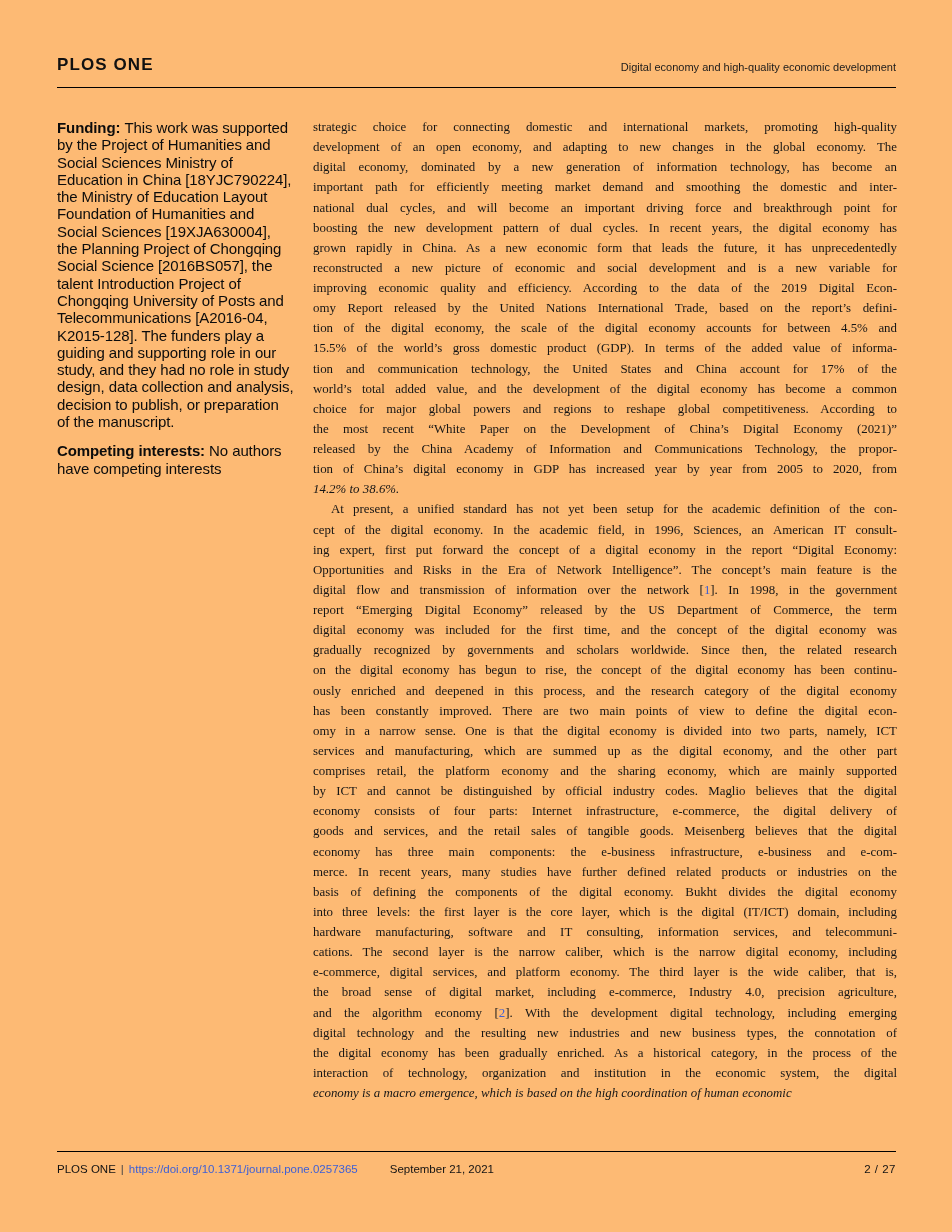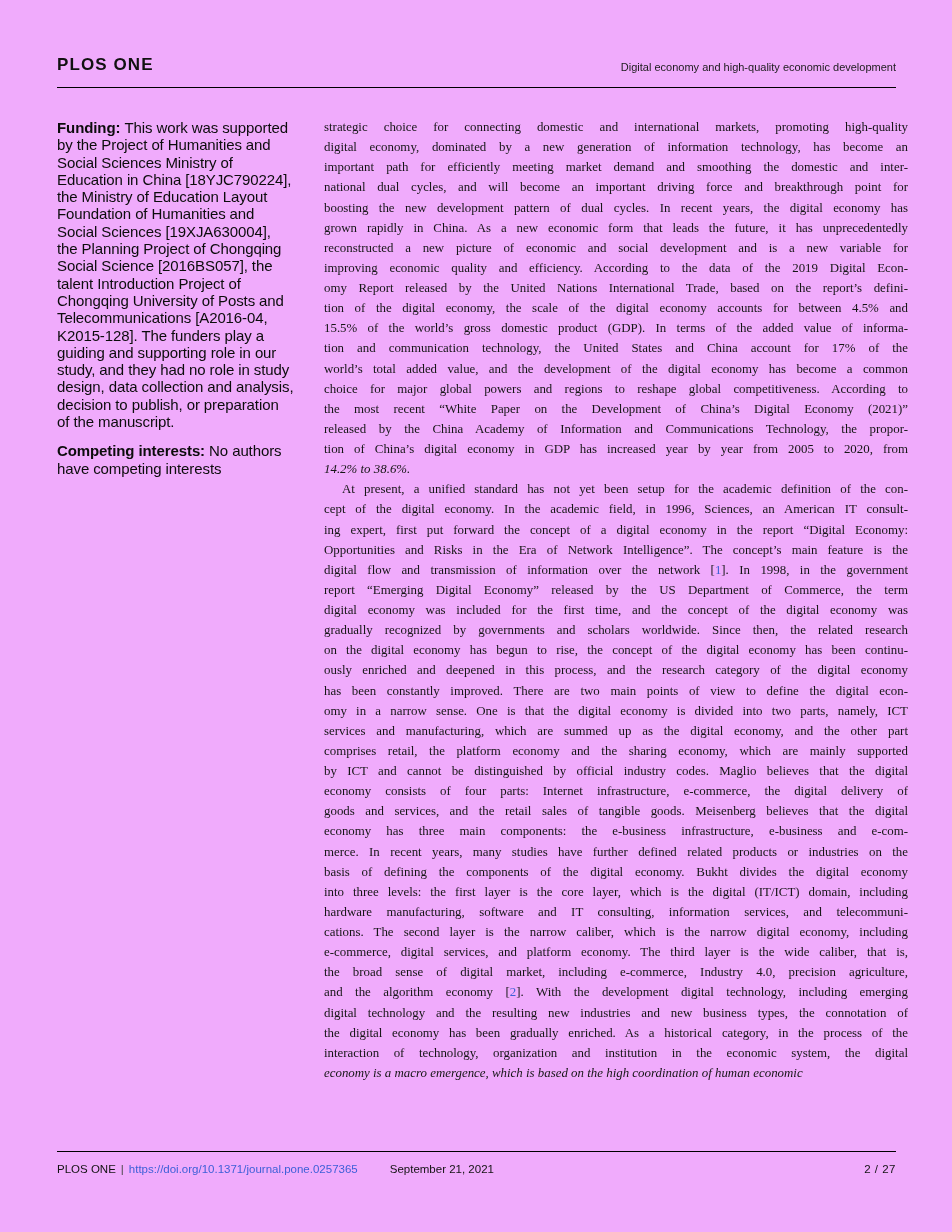--- a/index.html
+++ b/index.html
@@ -1,20 +1,20 @@
 <!DOCTYPE html>
 <html><head>
 <meta charset="utf-8">
 <style>
   html, body { margin: 0; padding: 0; background: #ffffff; }
   .page {
     position: relative;
     width: 952px;
     height: 1232px;
-    background: #f0abfc;
+    background: #fdba74;
     overflow: hidden;
     font-family: "Liberation Sans", sans-serif;
   }
   
   .logo {
     position: absolute;
     left: 57px;
     top: 55px;
     font-family: "Liberation Sans", sans-serif;
     font-size: 17px;
@@ -51,21 +51,21 @@
     margin: 0 0 12px 0;
     font-size: 15px;
     line-height: 17.3px;
     color: #0c0c0c;
     letter-spacing: -0.1px;
   }
   .side-sec b { font-weight: 700; }
   
   .body-text {
     position: absolute;
-    left: 324px;
+    left: 313px;
     top: 117px;
     width: 584px;
   }
   .line {
     font-family: "Liberation Serif", serif;
     font-size: 12.9px;
     line-height: 20.14px;
     height: 20.14px;
     overflow: hidden;
     color: #161616;
@@ -106,20 +106,21 @@
   <div class="running-title">Digital economy and high-quality economic development</div>
   <hr class="rule header-rule">
 
   <aside class="sidebar" id="sidebar">
       <p class="side-sec"><b>Funding: </b><span>This work was supported by the Project of Humanities and Social Sciences Ministry of Education in China [18YJC790224], the Ministry of Education Layout Foundation of Humanities and Social Sciences [19XJA630004], the Planning Project of Chongqing Social Science [2016BS057], the talent Introduction Project of Chongqing University of Posts and Telecommunications [A2016-04, K2015-128]. The funders play a guiding and supporting role in our study, and they had no role in study design, data collection and analysis, decision to publish, or preparation of the manuscript.</span></p>
       <p class="side-sec"><b>Competing interests: </b><span>No authors have competing interests</span></p>
     </aside>
 
   <main class="body-text" id="bodytext">
       <div class="line">strategic choice for connecting domestic and international markets, promoting high-quality</div>
+      <div class="line">development of an open economy, and adapting to new changes in the global economy. The</div>
       <div class="line">digital economy, dominated by a new generation of information technology, has become an</div>
       <div class="line">important path for efficiently meeting market demand and smoothing the domestic and inter-</div>
       <div class="line">national dual cycles, and will become an important driving force and breakthrough point for</div>
       <div class="line">boosting the new development pattern of dual cycles. In recent years, the digital economy has</div>
       <div class="line">grown rapidly in China. As a new economic form that leads the future, it has unprecedentedly</div>
       <div class="line">reconstructed a new picture of economic and social development and is a new variable for</div>
       <div class="line">improving economic quality and efficiency. According to the data of the 2019 Digital Econ-</div>
       <div class="line">omy Report released by the United Nations International Trade, based on the report’s defini-</div>
       <div class="line">tion of the digital economy, the scale of the digital economy accounts for between 4.5% and</div>
       <div class="line">15.5% of the world’s gross domestic product (GDP). In terms of the added value of informa-</div>

